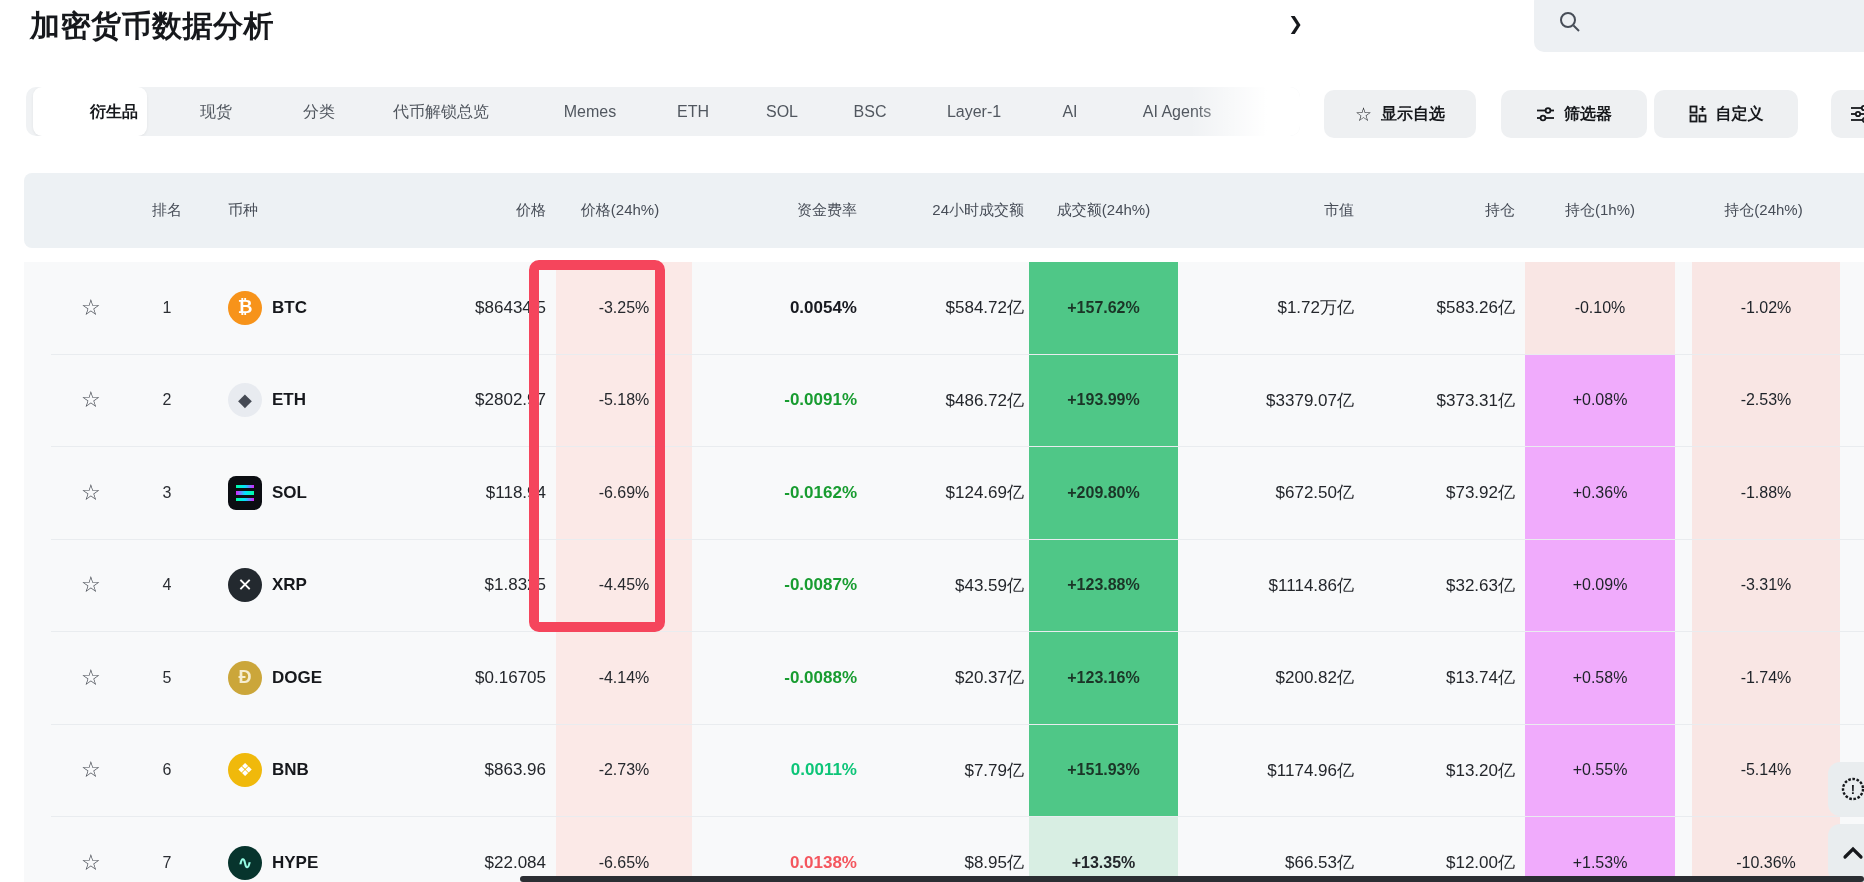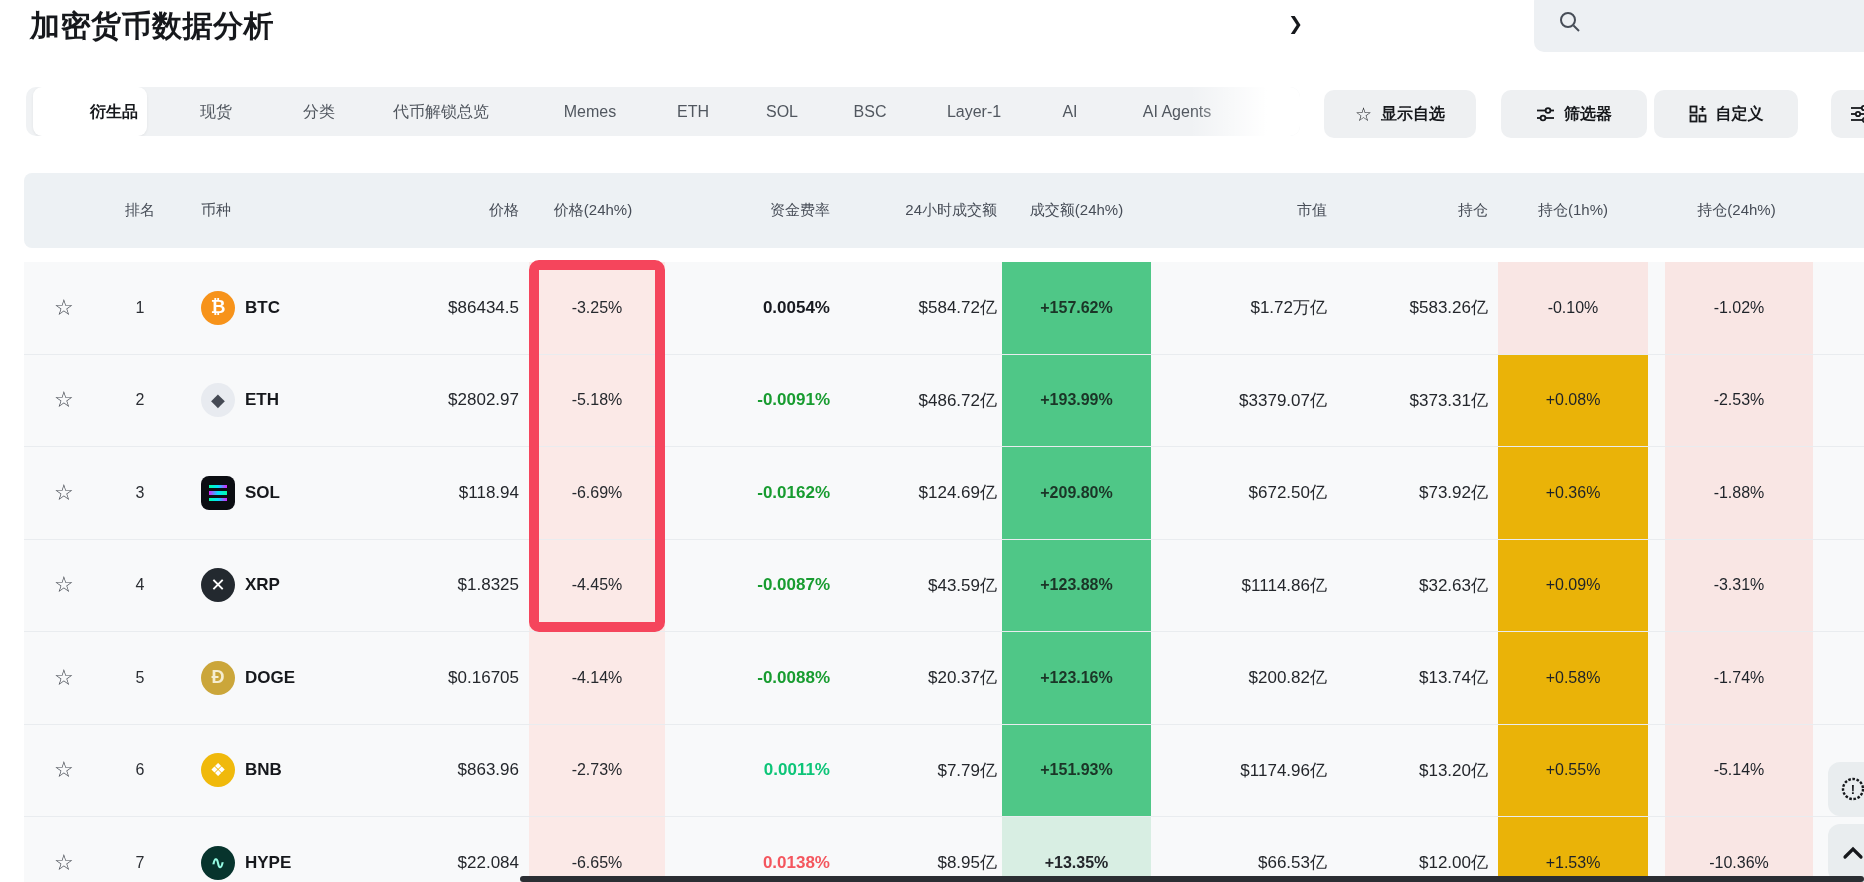--- a/index.html
+++ b/index.html
@@ -19,21 +19,21 @@
   .tab.active{color:#16181c;font-weight:700;font-family:Liberation Serif, serif;}
   .tab-pill{position:absolute;left:7px;top:0px;width:114px;height:49px;background:#ffffff;border-radius:9px;box-shadow:0 1px 3px rgba(0,0,0,.06);}
   .tab-fade{position:absolute;right:0;top:0;width:110px;height:49px;background:linear-gradient(90deg,rgba(255,255,255,0),#ffffff 70%);}
   .tab-chevron{position:absolute;left:1288px;top:0;height:49px;line-height:49px;font-size:18px;font-weight:700;color:#16181c;cursor:pointer;}
   
   .toolbtn{position:absolute;top:90px;height:48px;background:#eef0f2;border-radius:10px;display:flex;align-items:center;justify-content:center;gap:9px;font-size:16px;font-weight:700;color:#16181c;cursor:pointer;}
   .toolbtn .ticon{display:flex;align-items:center;}
   .star-glyph{font-size:19px;font-weight:400;color:#16181c;}
   
   .thead{position:absolute;left:24px;top:173px;width:1840px;height:75px;background:#edf1f4;border-radius:8px 0 0 8px;}
-  .grid{display:grid;grid-template-columns:80px 72px 244px 99px 148px 167px 165px 155px 177px 161px 162px 165px 45px;height:100%;}
+  .grid{display:grid;grid-template-columns:80px 72px 244px 99px 148px 167px 165px 155px 177px 161px 162px 165px 45px;height:100%;margin-left:27px;}
   .th{font-size:15px;color:#474d57;display:flex;align-items:center;}
   .ra{justify-content:flex-end;}
   .ce{justify-content:center;}
   .tbody{position:absolute;left:24px;top:262px;width:1840px;background:#f8f9fa;}
   .tr{height:91.5px;border-bottom:1px solid #e9ecef;position:relative;}
   .td{font-size:17px;color:#24272c;display:flex;align-items:center;white-space:nowrap;}
   .td.pr0{padding-right:0;}
   .pr4{padding-right:4px;}
   .pr2{padding-right:2px;}
   .star-cell{padding-left:30px;}
@@ -48,21 +48,21 @@
   .sol-bars i:nth-child(2){background:linear-gradient(90deg,#dc1fff,#03e1ff,#00ffa3);}
   
   .cell-tint{height:100%;display:flex;align-items:center;justify-content:center;}
   .p24{margin-left:10px;margin-right:2px;background:#fbe9e7;color:#26292e;}
   .fund{font-weight:700;}
   .f-dark{color:#181a20;}.f-green{color:#189c30;}.f-teal{color:#0dc578;}.f-red{color:#f4565e;}
   .volchg{margin-left:3px;margin-right:3px;font-weight:700;}
   .volchg.strong{background:#4fc787;color:#1b3527;}
   .volchg.light{background:#d8eee3;color:#23262b;}
   .oi1h{margin-left:6px;margin-right:6px;}
-  .oi1h.pos{background:#eab308;}
+  .oi1h.pos{background:#f0abfc;}
   .oi1h.neg{background:#f9e6e4;}
   .oi24{margin-left:11px;margin-right:6px;background:#f9e6e4;}
   
   .hl-box{position:absolute;left:529px;top:260px;width:136px;height:372px;border:10px solid #f5455c;border-radius:10px;box-sizing:border-box;pointer-events:none;z-index:5;}
   
   .fab{position:absolute;left:1828px;width:58px;background:#e9edef;border-radius:12px;display:flex;align-items:center;padding-left:12px;cursor:pointer;box-sizing:border-box;}
   .fab1{top:762px;height:54px;}
   .fab2{top:824px;height:58px;}
   .hscroll{position:absolute;left:520px;top:876px;width:1344px;height:6px;background:#2b2e33;border-radius:3px;}
 </style>

